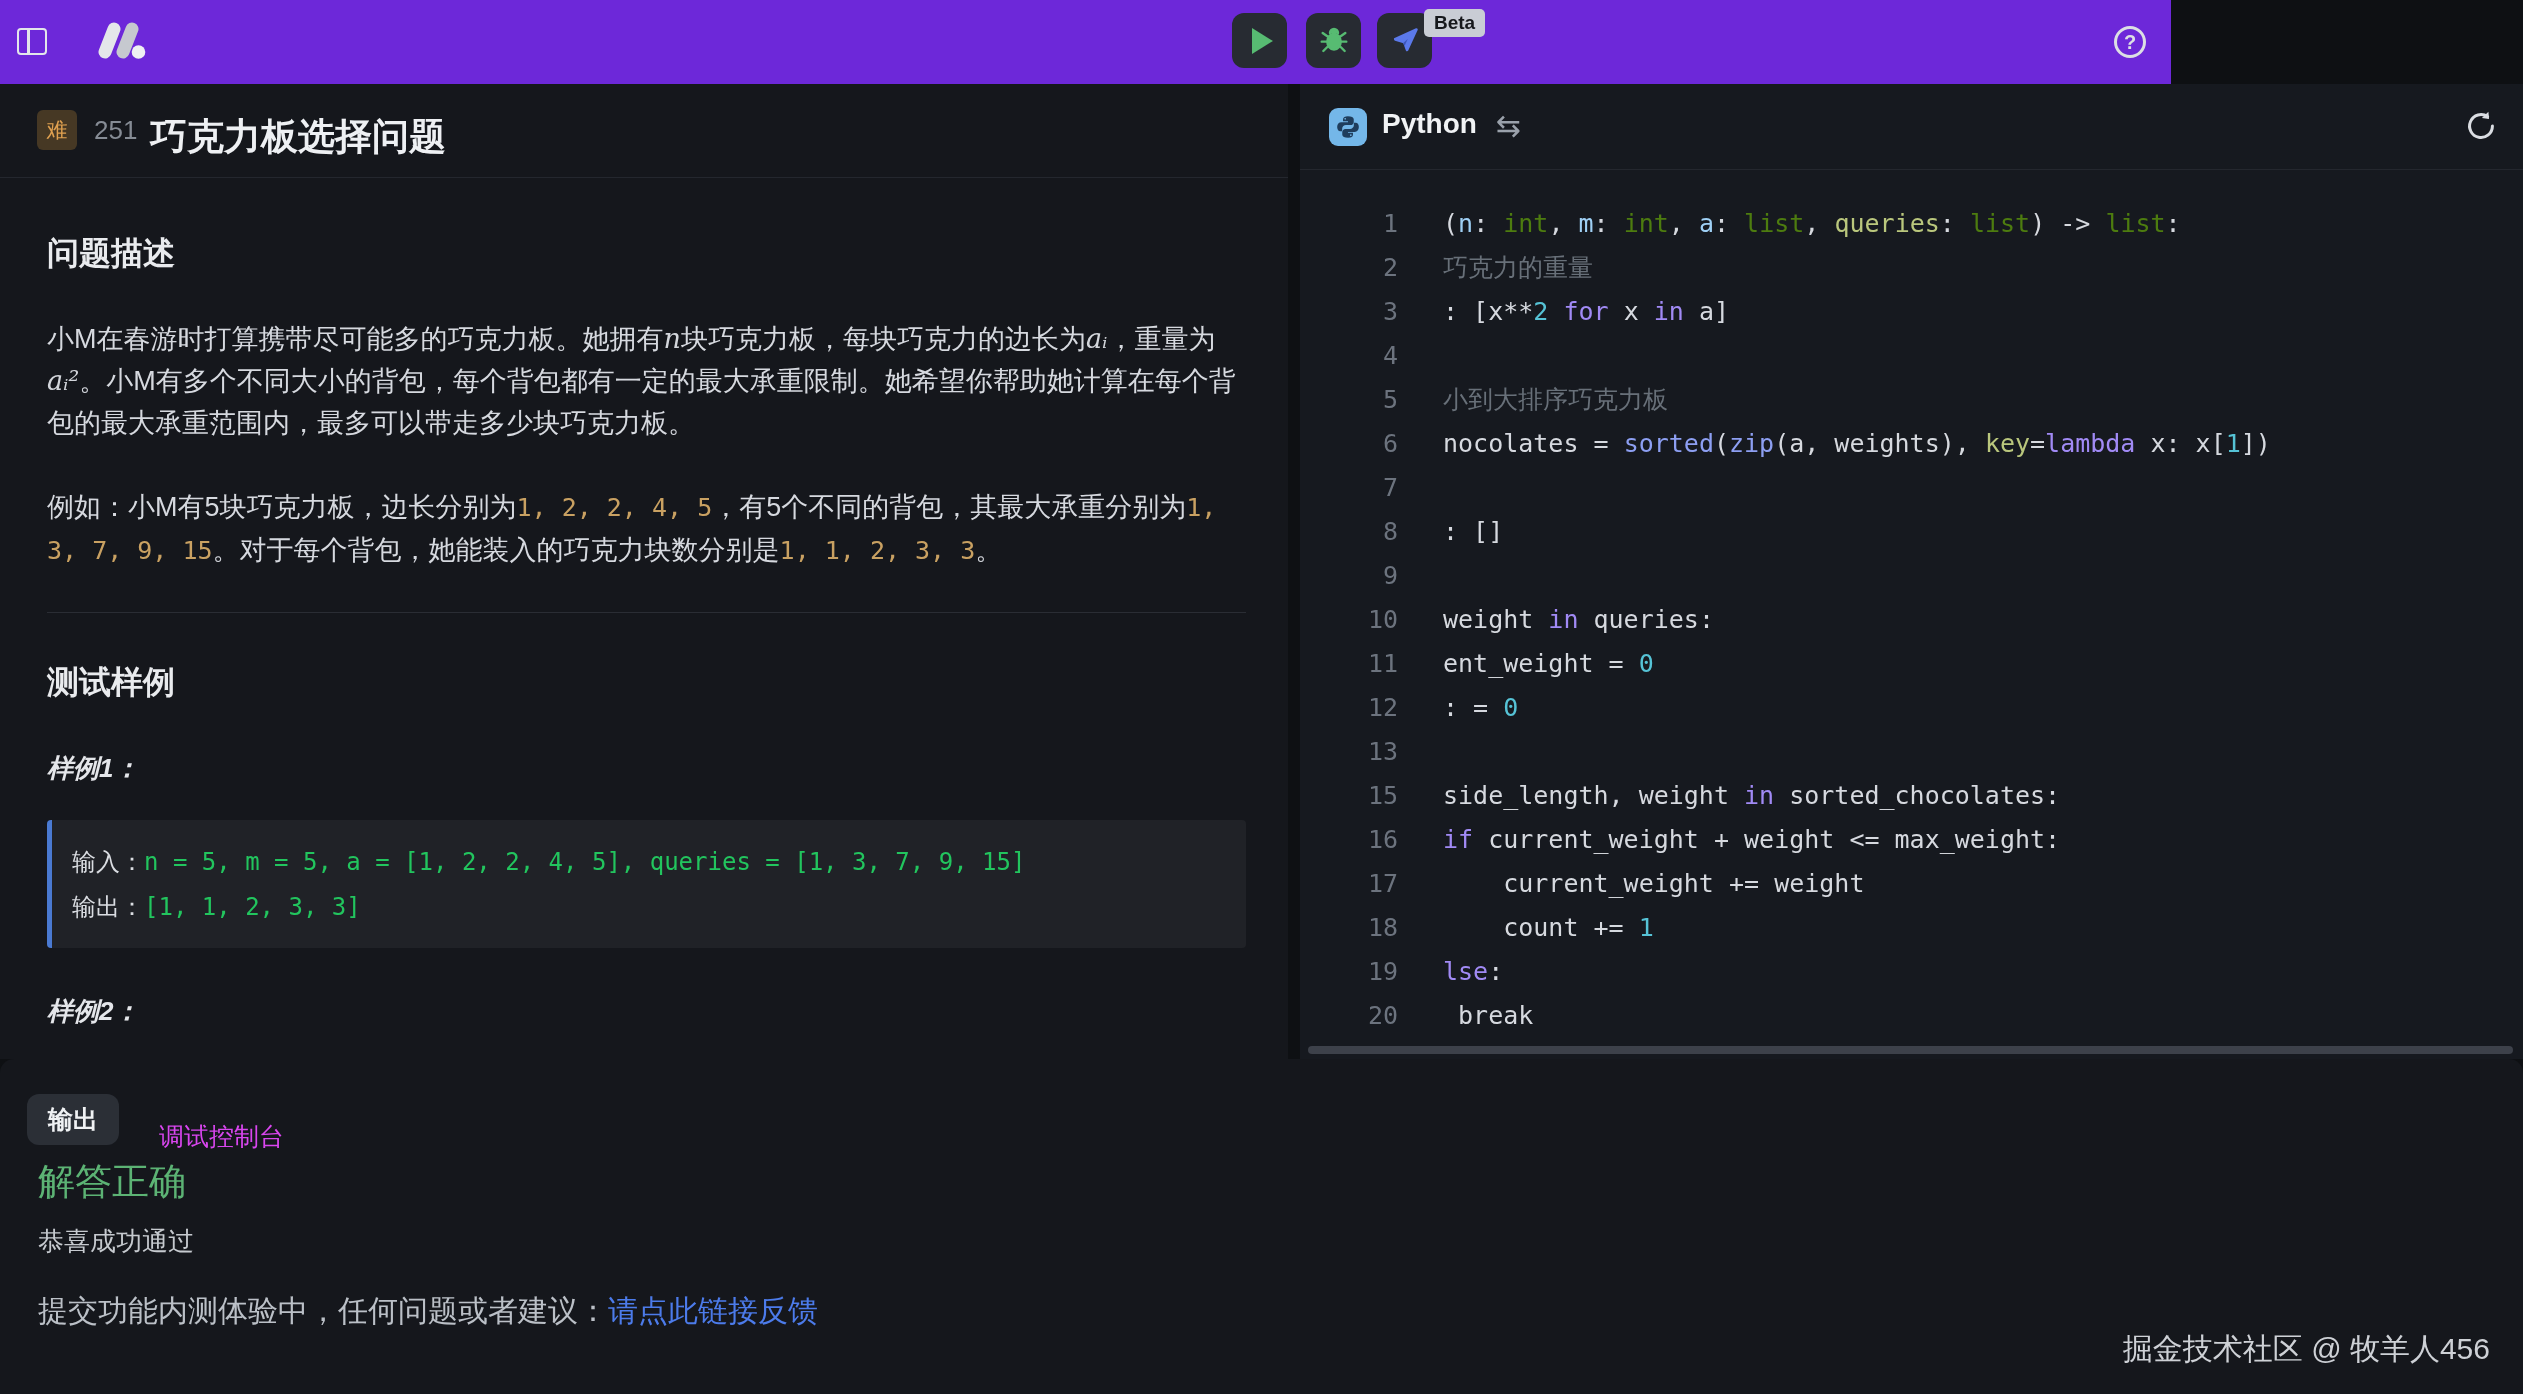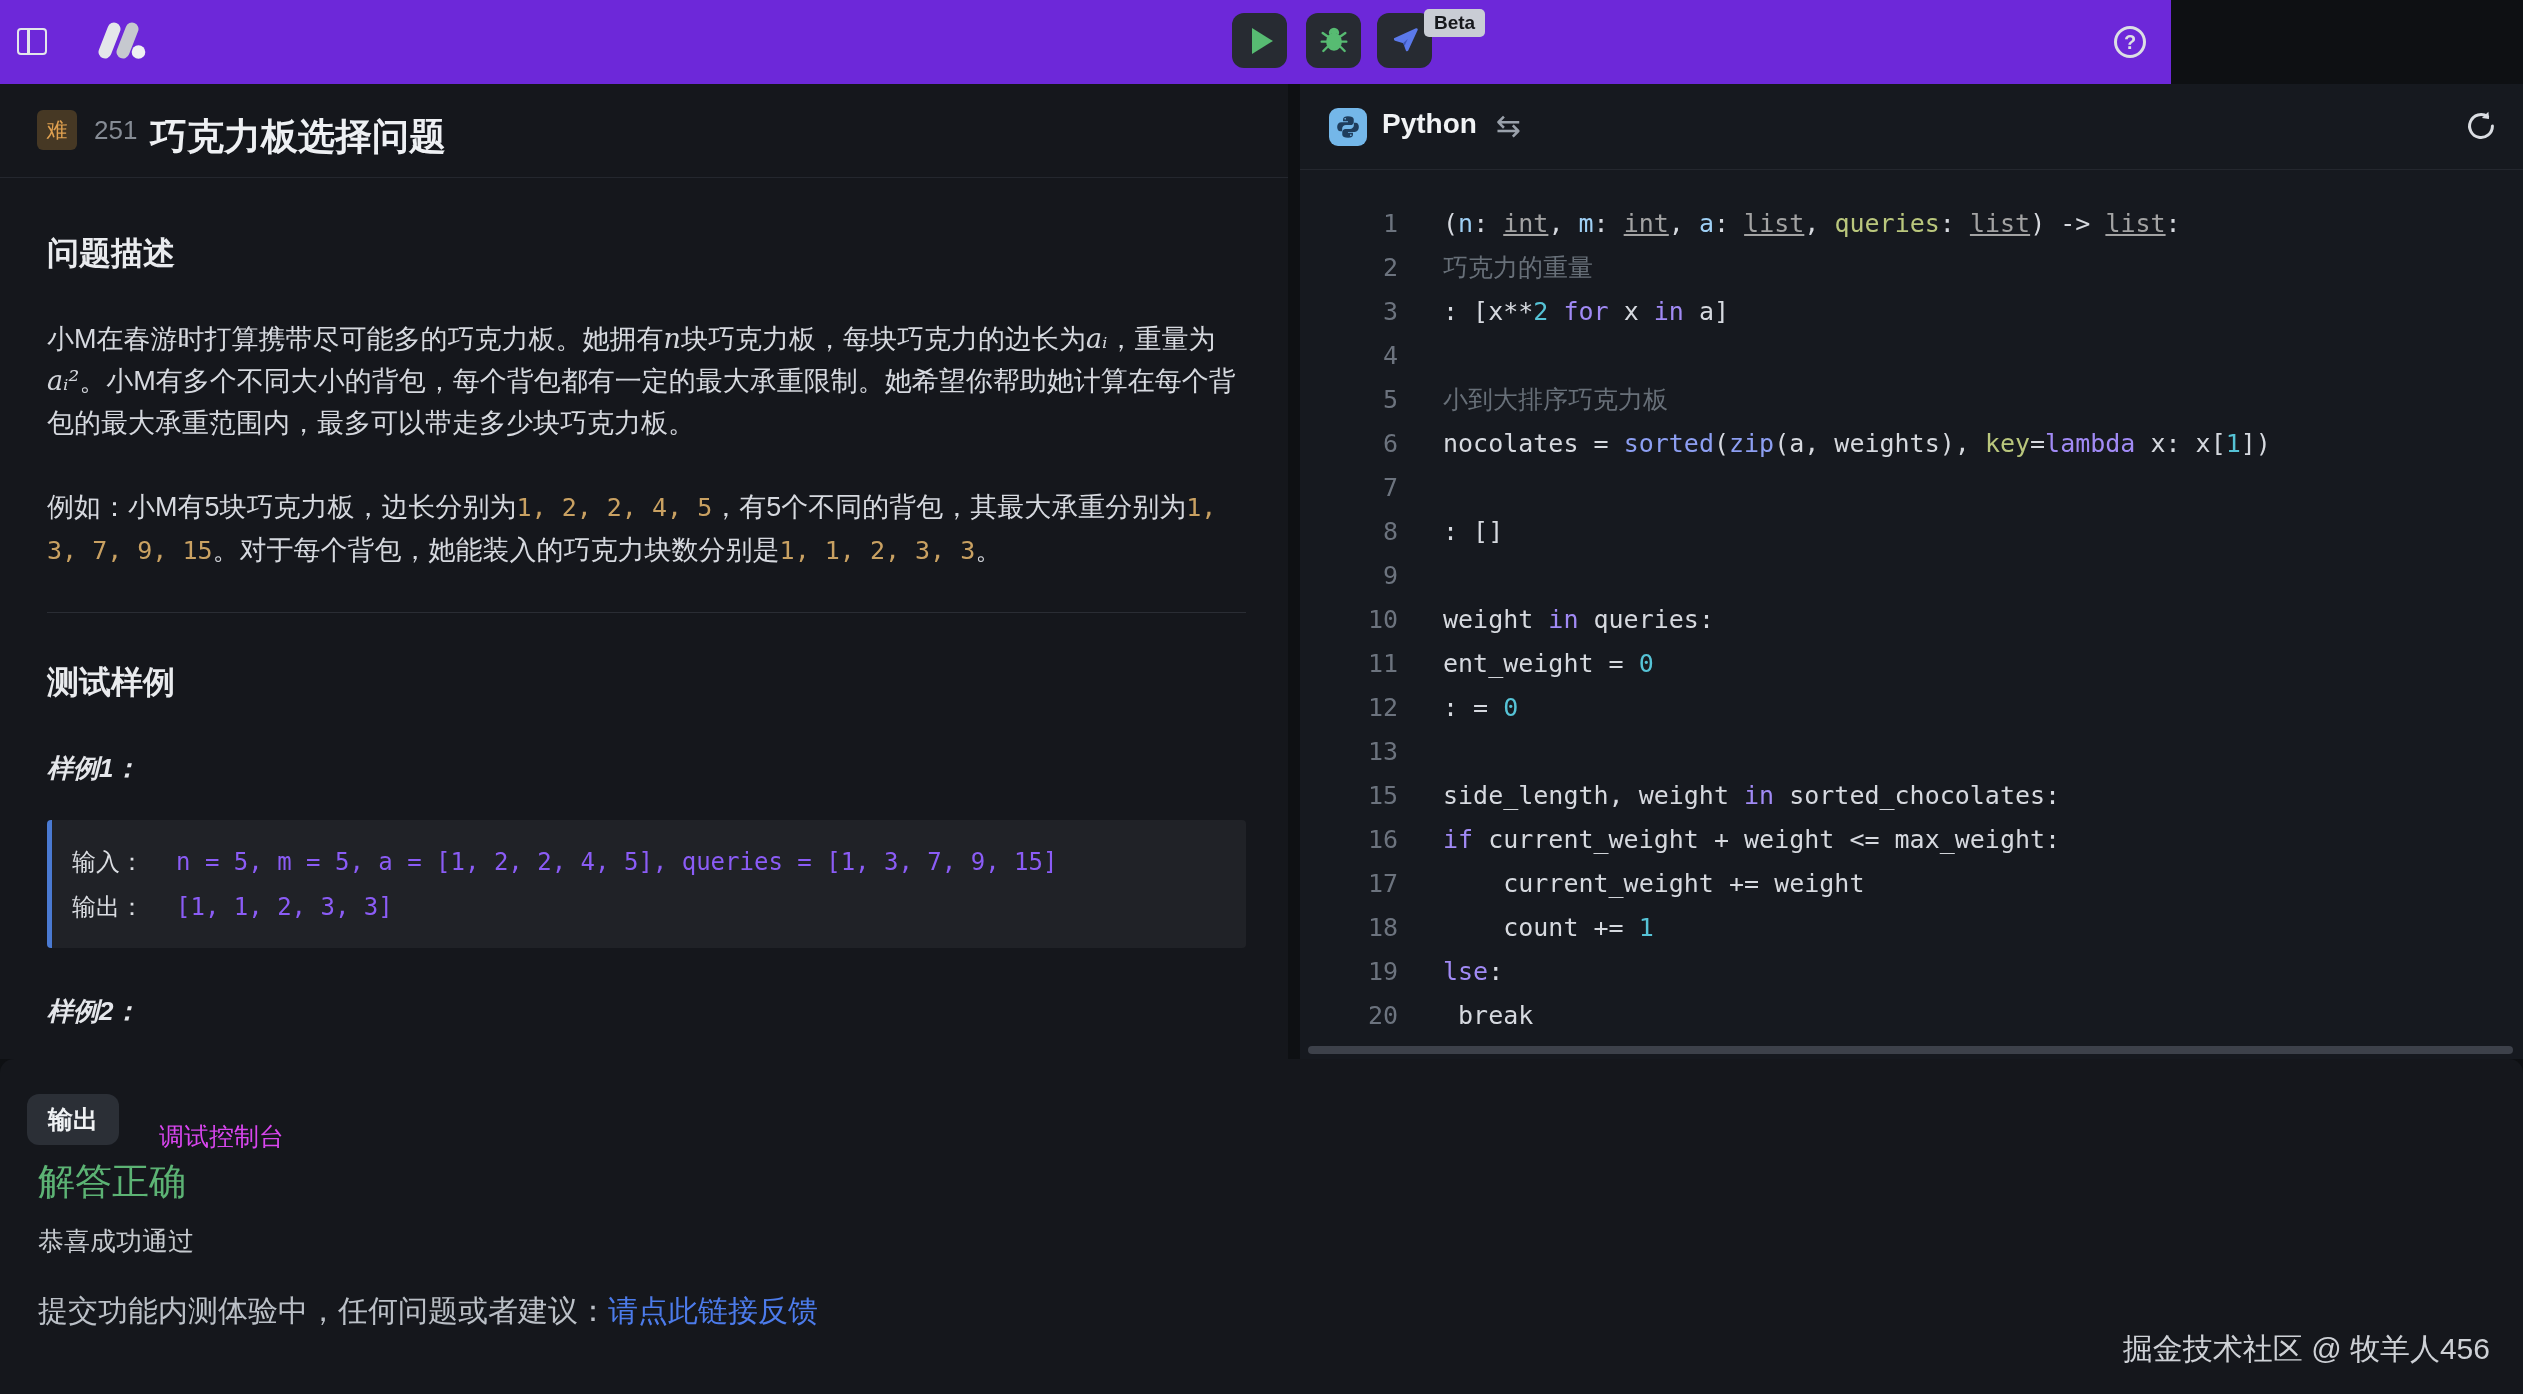--- a/index.html
+++ b/index.html
@@ -38,37 +38,37 @@
   .desc-h { margin-top:54px; }
   .para { margin-top:42px; font-size:27px; line-height:42px; color:#d3d6db; }
   .sg-var { font-style:italic; font-family:"DejaVu Serif",serif; }
   .sg-num { font-family:"DejaVu Sans Mono",monospace; color:#c9a162; font-size:25px; }
   .divider { border:none; border-top:1px solid #2a2d34; margin-top:40px; }
   .ex-h { margin-top:48px; }
   .sample-label { margin-top:46px; font-size:26px; font-weight:bold; font-style:italic; color:#e4e6ea; }
   .codeblock { margin-top:34px; background:#202227; border-left:5px solid #4a7ad2; border-radius:4px;
                padding:20px 24px 18px 20px; font-family:"DejaVu Sans Mono",monospace; font-size:24px; line-height:45px; }
   .cb-label { color:#dadde2; }
-  .cb-code { color:#8b5cf6;margin-left:32px; }
+  .cb-code { color:#22c55e; }
   
   .editor-panel { position:absolute; left:1300px; top:84px; width:1223px; height:975px;
                   background:#16191f; overflow:hidden; }
   .ed-header { height:86px; border-bottom:1px solid #24272e; position:relative; }
   .py-icon { position:absolute; left:29px; top:24px; width:38px; height:38px; background:#74b7e9;
              border-radius:9px; display:flex; align-items:center; justify-content:center; }
   .ed-lang { position:absolute; left:82px; top:24px; font-size:28px; font-weight:bold; color:#f1f3f5; }
   .swap { position:absolute; left:196px; top:24px; font-size:30px; color:#9aa1ab; }
   .refresh { position:absolute; right:26px; top:26px; }
   .code-area { position:relative; padding-top:32px; height:889px; overflow:hidden;
                font-family:"DejaVu Sans Mono",monospace; font-size:25px; }
   .crow { display:flex; height:44px; line-height:44px; }
   .ln { width:98px; text-align:right; color:#6c737e; flex:none; }
   .lc { margin-left:45px; white-space:pre; }
   .sg-w { color:#d6d9df; } .sg-c { color:#687079; } .sg-k { color:#a18af5; }
-  .sg-f { color:#8d9ff2; } .sg-t { color:#a3a3a3;text-decoration:underline; } .sg-p { color:#9fd0f5; }
+  .sg-f { color:#8d9ff2; } .sg-t { color:#4d7c0f; } .sg-p { color:#9fd0f5; }
   .sg-y { color:#bac77d;text-align:right; } .sg-d { color:#56c3d6; }
   .hscroll { position:absolute; left:8px; bottom:5px; width:1205px; height:8px;
              background:#3d414a; border-radius:4px; }
   
   .bottom-panel { position:absolute; left:0; top:1059px; width:2523px; height:335px;
                   background:#15171c; border-radius:14px 14px 0 0; }
   .tabs { position:absolute; left:27px; top:26px; display:flex; align-items:center; gap:40px; }
   .tab-active { background:#2b2f36; border-radius:12px; padding:9px 21px; font-size:25px;
                 font-weight:bold; color:#f0f2f4; }
   .tab-plain { font-size:25px; color:#d946ef;margin-top:35px; }

